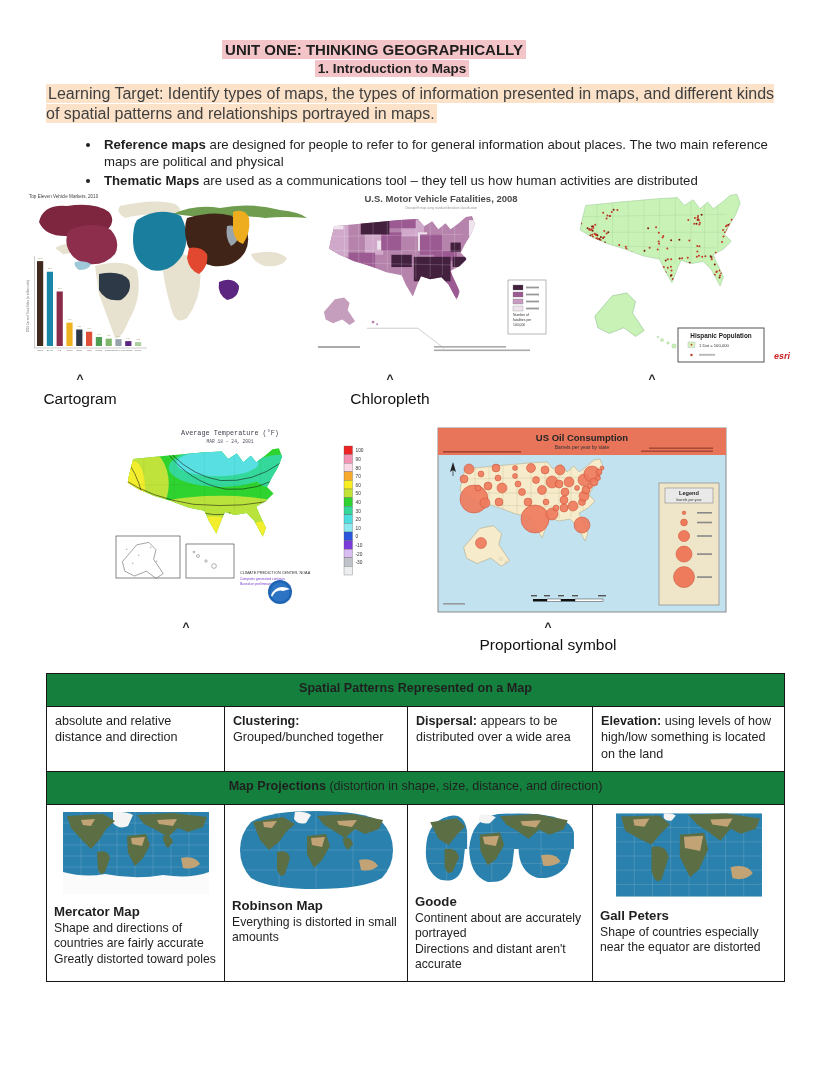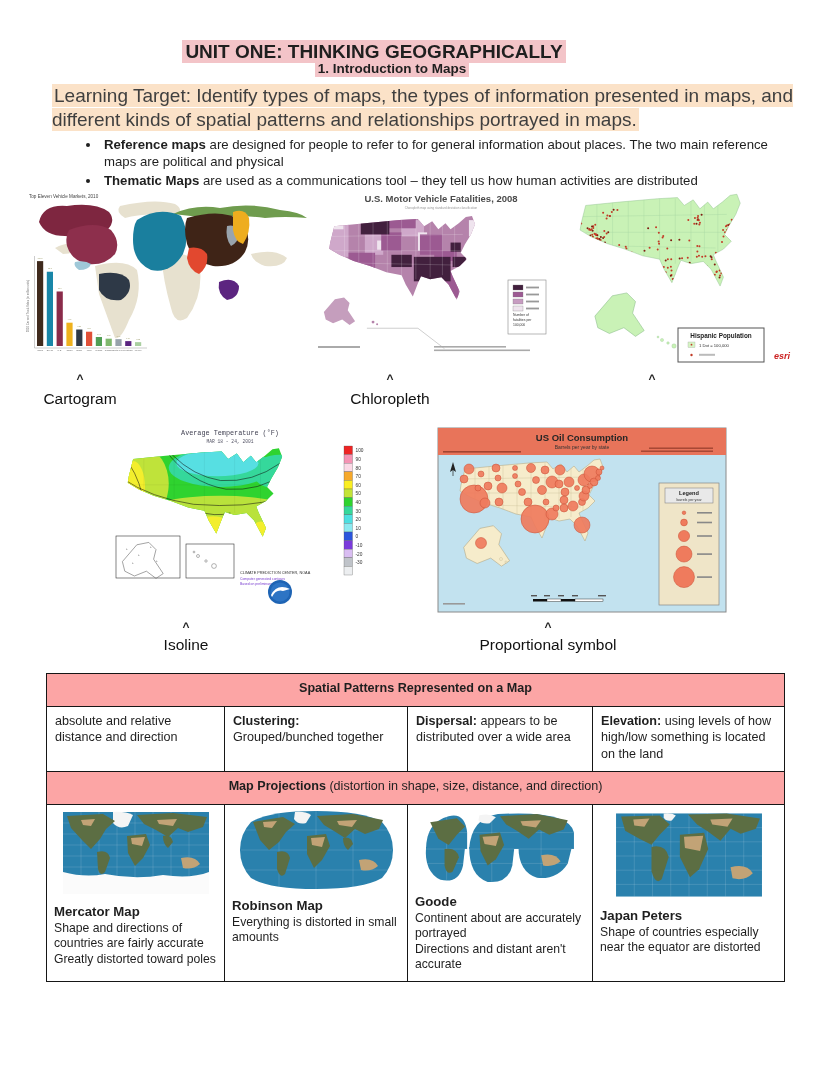--- a/index.html
+++ b/index.html
@@ -2,37 +2,37 @@
 <html><head>
 <meta charset="utf-8">
 <style>
   html,body{margin:0;padding:0;background:#fff;}
   .page{position:relative;width:828px;height:1071px;background:#fff;overflow:hidden;
         font-family:"Liberation Sans",sans-serif;color:#1f1f1f;}
   .abs{position:absolute;}
   .ctr{text-align:center;}
   .hl-pink{background:#f3c4c8;padding:1px 3px;}
   .hl-peach{background:#fbe2c8;padding:1px 2px;}
-  .doc-title{top:41px;left:0;width:748px;font-size:19px;font-weight:bold;}
+  .doc-title{top:41px;left:0;width:748px;font-size:15px;font-weight:bold;}
   .doc-subtitle{top:61px;left:0;width:784px;font-size:13.5px;font-weight:bold;}
-  .lt{top:84px;left:52px;width:742px;font-size:19px;line-height:1.28;color:#3f3f3f;}
+  .lt{top:84px;left:46px;width:742px;font-size:16px;line-height:1.28;color:#3f3f3f;}
   .bullets{top:124px;left:46px;width:748px;font-size:13.2px;line-height:1.27;}
   .bullets ul{margin:13px;padding-left:42px;}
   .bullets li{margin:0 0 2px 0;padding-left:3px;}
   .b{font-weight:bold;}
   .caret{font-size:12px;font-weight:bold;text-align:center;width:40px;}
   .maplabel{font-size:15.5px;text-align:center;width:220px;color:#111;}
   svg text{font-family:"Liberation Sans",sans-serif;}
   .mono{font-family:"Liberation Mono",monospace;}
   
   .tblwrap{top:673px;left:46px;}
   table.main{border-collapse:collapse;table-layout:fixed;width:738px;background:#fff;}
   table.main td{border:1.6px solid #161616;vertical-align:top;padding:6px 8px;
                 font-size:12.6px;line-height:1.3;}
-  td.hdr{background:#fca5a5;text-align:center;font-size:13.4px;font-weight:bold;
+  td.hdr{background:#15803d;text-align:center;font-size:13.4px;font-weight:bold;
          height:20px;vertical-align:middle;padding:4px;}
   td.hdr .norm{font-weight:normal;}
   tr.r1 td{height:52px;}
   tr.rproj td{height:166px;padding:5px 7px;}
   .proj-name{font-weight:bold;font-size:13.2px;margin-top:3px;}
   .proj-desc{font-size:12.2px;white-space:pre-line;line-height:1.28;}
   .proj-img{text-align:center;}
   .grid line{stroke:#ffffff;stroke-opacity:.22;stroke-width:.6;}
   .c1{fill:#5c6e43;}
   .c2{fill:#c2a376;}
@@ -687,21 +687,20 @@
         <rect x="25" y="-4" width="6" height="1.4"></rect>
           <rect x="39" y="-4" width="6" height="1.4"></rect>
         <rect x="65" y="-4" width="8" height="1.4"></rect>
       </g>
     </g>
     <rect x="6" y="176" width="22" height="1.6" fill="#999"></rect>
   </svg>
 
   <div class="abs caret" style="left:166px;top:620px">^</div>
   <div class="abs caret" style="left:528px;top:620px">^</div>
-  <div class="abs maplabel" style="left:76px;top:636px">Isoline</div>
   <div class="abs maplabel" style="left:438px;top:636px">Proportional symbol</div>
 
   <div class="abs tblwrap">
     <table class="main">
       <colgroup>
           <col style="width:178px">
           <col style="width:183px">
           <col style="width:185px">
           <col style="width:192px">
         </colgroup>
@@ -840,21 +839,21 @@
               <path class="c1" d="M8,6 L46,5 L56,14 L46,24 L38,34 L26,28 L12,20 Z"></path>
               <path class="c2" d="M20,9 L36,8 L31,16 L21,15 Z"></path>
               <path class="c1" d="M38,36 Q52,33 55,46 L48,68 Q42,74 38,60 Z"></path>
               <path class="c1" d="M66,24 L90,22 L94,38 L85,58 L76,66 L66,46 Z"></path>
               <path class="c2" d="M70,26 L89,25 L86,40 L71,37 Z"></path>
               <path class="c1" d="M74,4 L112,3 L145,8 L141,18 L126,23 L116,18 L106,30 L94,21 L83,14 Z"></path>
               <path class="c2" d="M96,9 L118,8 L113,16 L98,14 Z"></path>
               <path class="c2" d="M116,56 Q132,52 138,62 Q130,70 118,67 Z"></path>
             </svg>
           </div>
-          <div class="proj-name">Japan Peters</div>
+          <div class="proj-name">Gall Peters</div>
           <div class="proj-desc">Shape of countries especially near the equator are distorted</div>
         </td>
       </tr>
     </tbody>
       </table>
   </div>
 
 </div>
 
 </body></html>

